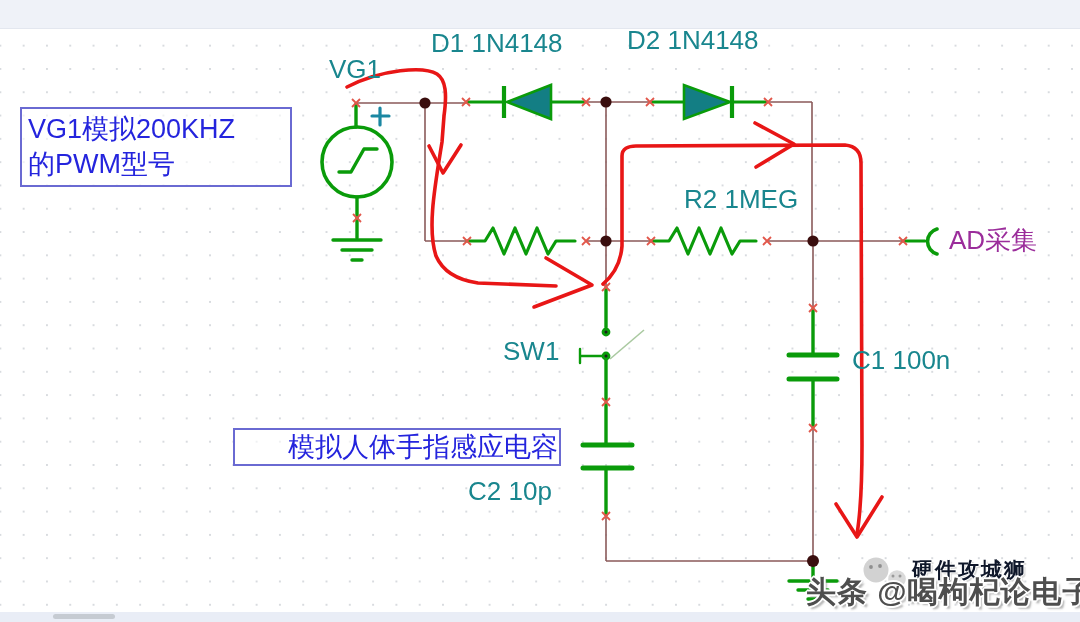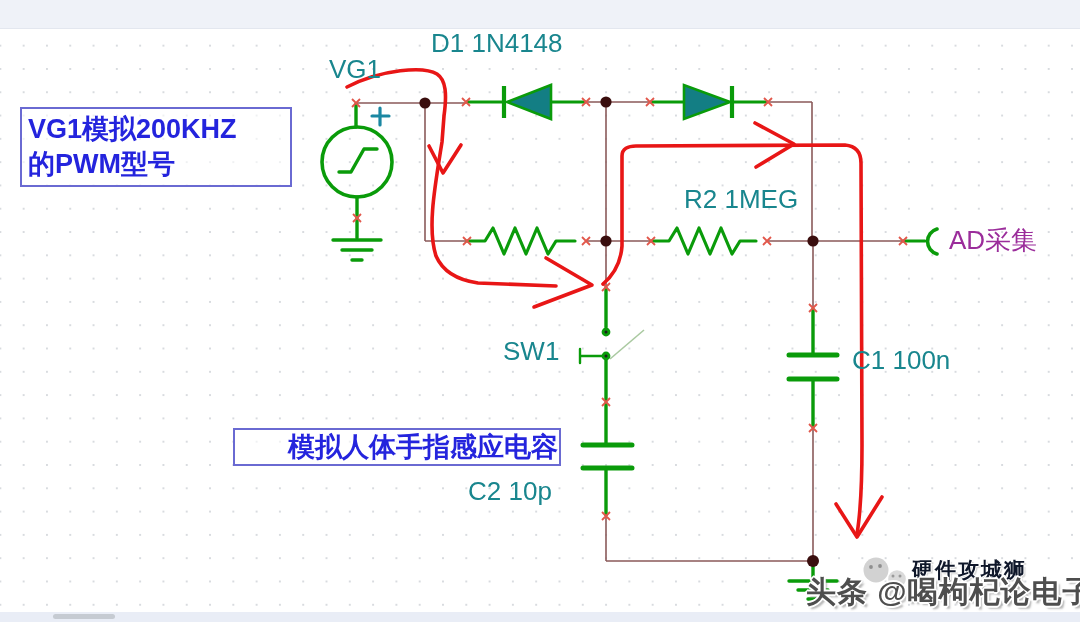--- a/index.html
+++ b/index.html
@@ -13,21 +13,21 @@
   .canvas{
     position:absolute;left:0;top:28px;width:1080px;height:584px;
     background-image:radial-gradient(circle,#d8dbdf 1px,transparent 1.3px);
     background-size:23.3px 23.3px;background-position:12px 6px;
   }
   svg{position:absolute;left:0;top:0;}
   .lbl{position:absolute;color:#19868e;font-size:26px;line-height:28px;white-space:nowrap;}
   .lbl-purple{color:#9b2d9b;}
   .bluebox{
     position:absolute;border:2px solid #6a6ad2;background:rgba(255,255,255,0.6);
-    color:#2424dd;font-size:27px;font-weight:bold;white-space:nowrap;
+    color:#2424dd;font-size:27px;font-weight:normal;white-space:nowrap;
   }
   .bluebox.one{left:20px;top:107px;width:256px;padding:3px 6px;line-height:35px;}
   .bluebox.two{left:233px;top:428px;width:322px;padding:2px 1px;line-height:30px;text-align:right;}
   .wm-handle{
     position:absolute;left:806px;top:572px;font-size:30px;font-weight:bold;color:#4e4e4e;
     white-space:nowrap;letter-spacing:1px;
     text-shadow:-2px 0 #fff,2px 0 #fff,0 -2px #fff,0 2px #fff,-1px -1px #fff,1px 1px #fff,1px -1px #fff,-1px 1px #fff,3px 3px 2px rgba(120,120,120,.55);
   }
   .wm-brand{
     position:absolute;left:912px;top:556px;font-size:21px;font-weight:bold;color:#0f172a;
@@ -154,20 +154,21 @@
       <circle cx="871" cy="567" r="1.9" fill="#8f8f8f"></circle>
       <circle cx="880" cy="566" r="1.9" fill="#8f8f8f"></circle>
       <circle cx="897" cy="579" r="8.8" fill="#dadada"></circle>
       <circle cx="893" cy="576" r="1.5" fill="#9a9a9a"></circle>
       <circle cx="900" cy="576" r="1.5" fill="#9a9a9a"></circle>
     </g>
   </svg>
 
   <div class="lbl" style="left:329px;top:55px;">VG1</div>
   <div class="lbl" style="left:431px;top:29px;">D1 1N4148</div>
+  <div class="lbl" style="left:627px;top:26px;">D2 1N4148</div>
   <div class="lbl" style="left:652px;top:185px;margin-left:32px;">R2 1MEG</div>
   <div class="lbl" style="left:503px;top:337px;">SW1</div>
   <div class="lbl" style="left:468px;top:477px;">C2 10p</div>
   <div class="lbl" style="left:852px;top:346px;">C1 100n</div>
   <div class="lbl lbl-purple" style="left:949px;top:226px;">AD采集</div>
 
   <div class="bluebox one">
     <div>VG1模拟200KHZ</div>
     <div>的PWM型号</div>
   </div>

